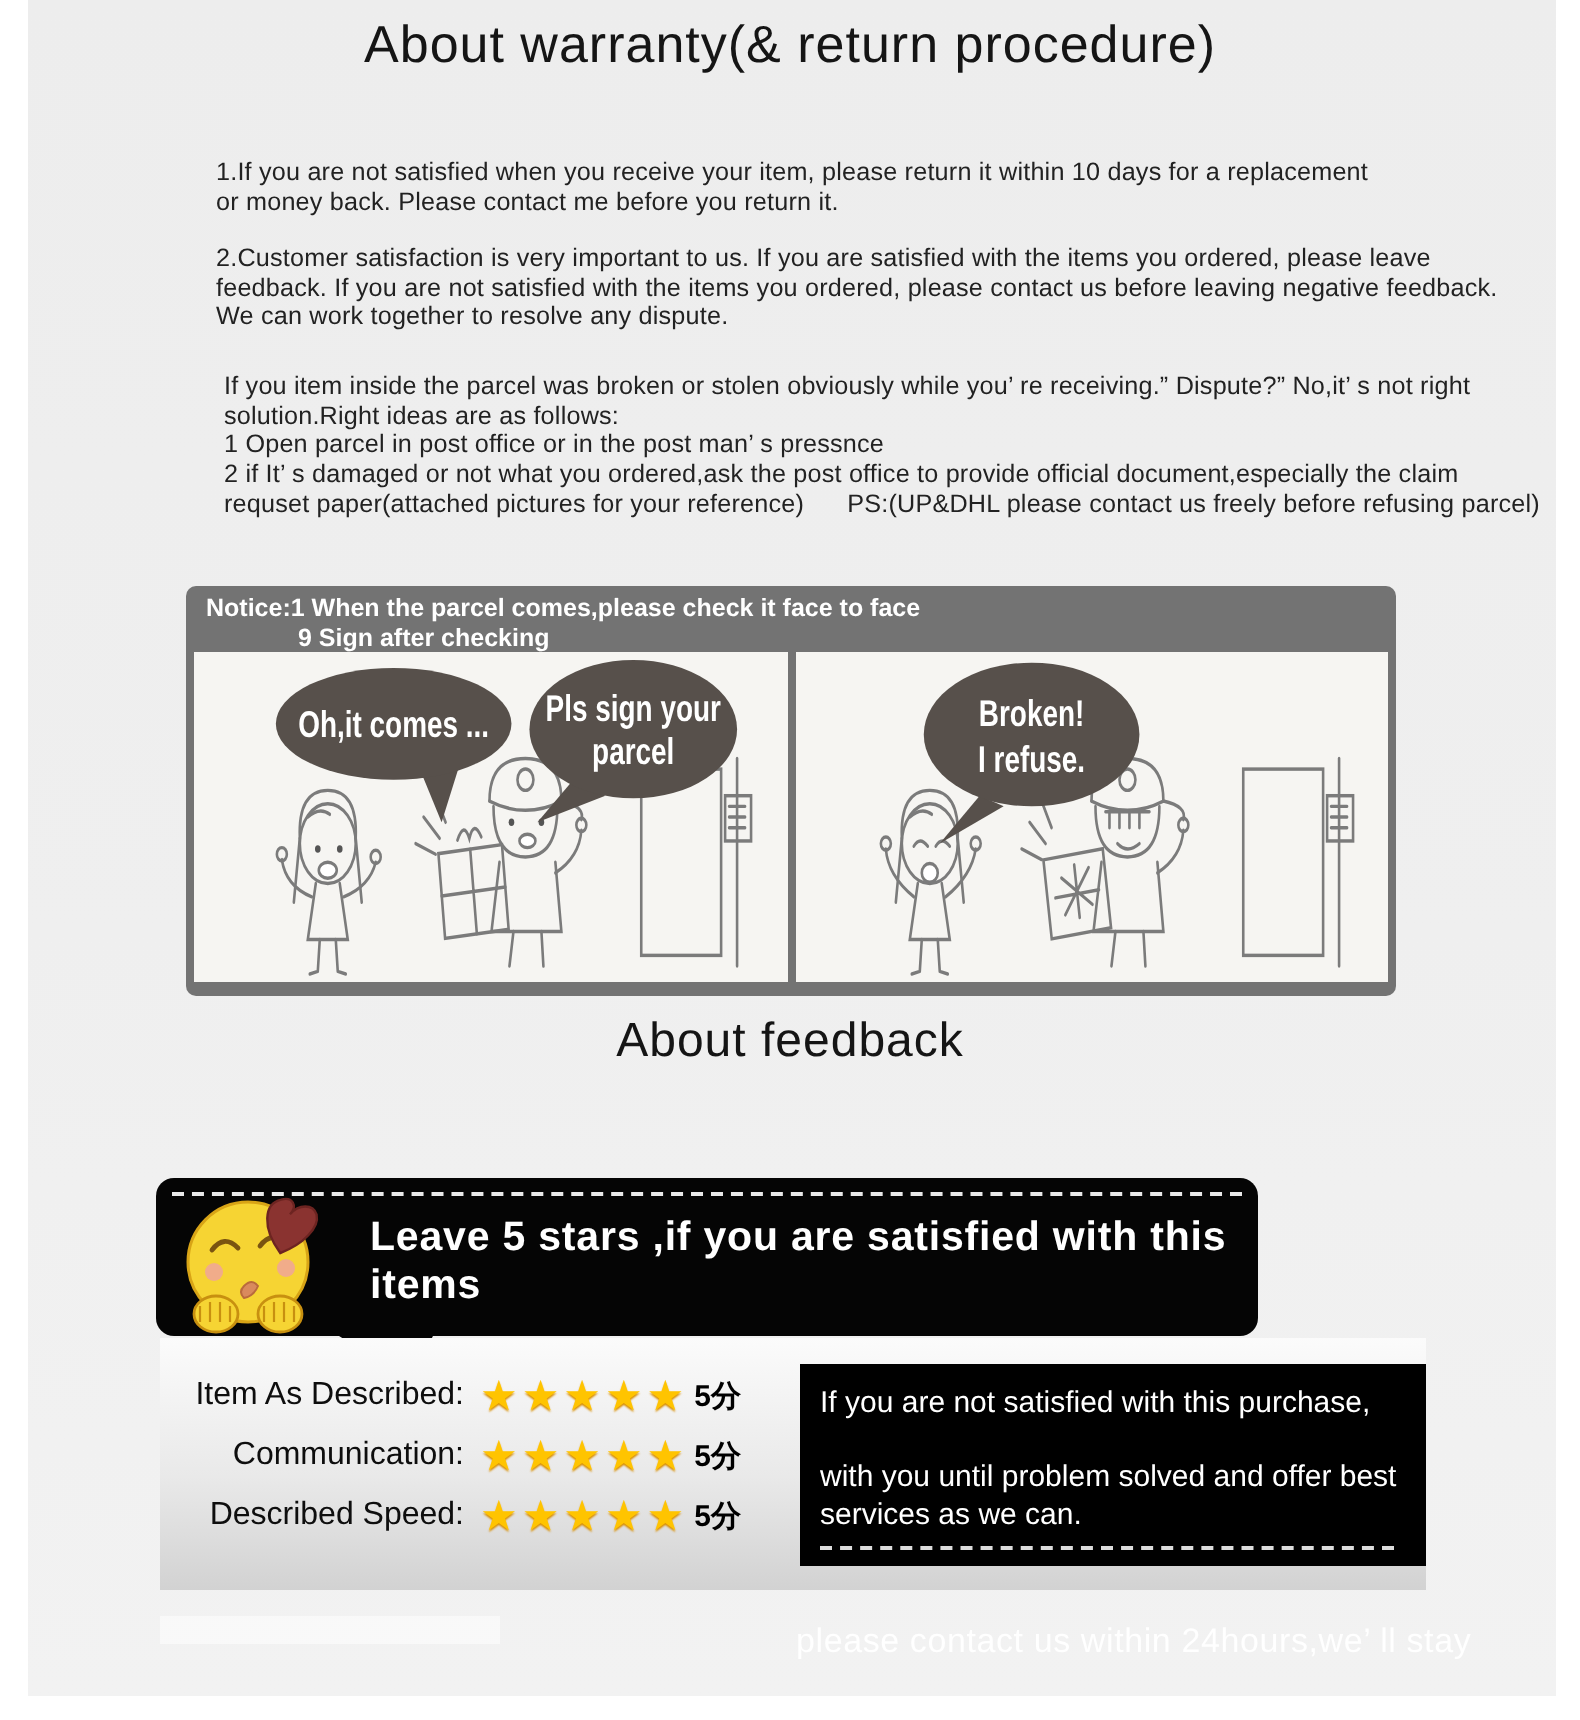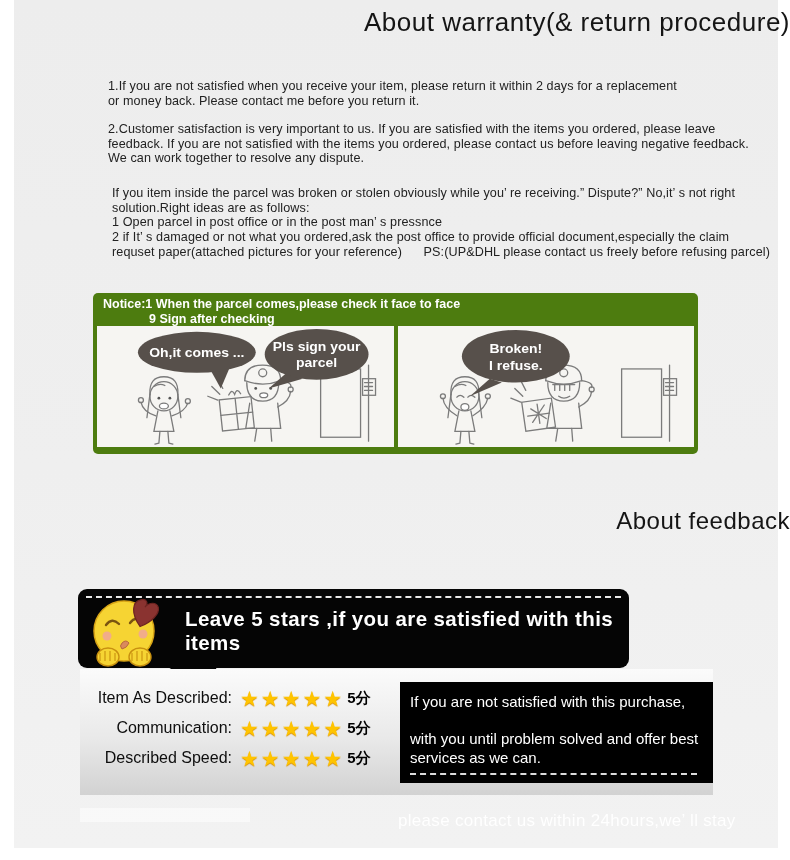--- a/index.html
+++ b/index.html
@@ -6,36 +6,36 @@
   html,body { width:790px; height:860px; }
   body {
     position:relative; overflow:hidden; background:#ffffff;
     font-family:"Liberation Sans", sans-serif; color:#1f1f1f;
   }
   .content-bg {
     position:absolute; left:14px; top:0; width:764px; height:848px;
     background:linear-gradient(180deg,#ededed 0%,#efefef 55%,#f2f2f2 100%);
   }
   .section-title {
-    position:absolute; left:0; width:790px; text-align:right;
+    position:absolute; left:0; width:790px; text-align:center;
     font-size:26px; font-weight:400; color:#151515; letter-spacing:.5px;
   }
   #warranty-title { top:7px; }
   #feedback-title { top:507px; font-size:24px; }
   .para {
     position:absolute; font-size:12.6px; line-height:14.7px;
     color:#222; white-space:pre-wrap; letter-spacing:.1px;
   }
   #para1 { left:108px; top:79px; }
   #para2 { left:108px; top:122px; }
   #para3 { left:112px; top:186px; }
 
   
-  .comic { position:absolute; left:93px; top:293px; width:605px; height:161px;
-           background:#4d7c0f; border-radius:5px; }
+  .comic { position:absolute; left:93px; top:293px; width:605px; height:205px;
+           background:#737373; border-radius:5px; }
   .notice { position:absolute; top:4px; left:10px; color:#fff; font-weight:bold;
             font-size:12.5px; line-height:14.5px; }
   .notice-line2 { margin-left:46px; }
   .panels { position:absolute; left:4px; right:4px; top:33px; bottom:7px;
             display:flex; gap:4px; }
   .panel { flex:1; background:#f6f5f2; position:relative; overflow:hidden; }
   .panel svg { width:100%; height:100%; display:block; }
 
   
   .banner { position:absolute; left:78px; top:589px; width:551px; height:79px;
@@ -71,21 +71,21 @@
                 color:rgba(255,255,255,.95); letter-spacing:.3px; }
   text { font-family:"Liberation Sans", sans-serif; }
 </style>
 </head>
 <body>
 
 <div class="content-bg"></div>
 
 <div class="section-title" id="warranty-title">About warranty(&amp; return procedure)</div>
 
-<div class="para" id="para1">1.If you are not satisfied when you receive your item, please return it within 2 days for a replacement
+<div class="para" id="para1">1.If you are not satisfied when you receive your item, please return it within 10 days for a replacement
 or money back. Please contact me before you return it.</div>
 <div class="para" id="para2">2.Customer satisfaction is very important to us. If you are satisfied with the items you ordered, please leave
 feedback. If you are not satisfied with the items you ordered, please contact us before leaving negative feedback.
 We can work together to resolve any dispute.</div>
 <div class="para" id="para3">If you item inside the parcel was broken or stolen obviously while you’ re receiving.” Dispute?” No,it’ s not right
 solution.Right ideas are as follows:
 1 Open parcel in post office or in the post man’ s pressnce
 2 if It’ s damaged or not what you ordered,ask the post office to provide official document,especially the claim
 requset paper(attached pictures for your reference)      PS:(UP&amp;DHL please contact us freely before refusing parcel)</div>
 

